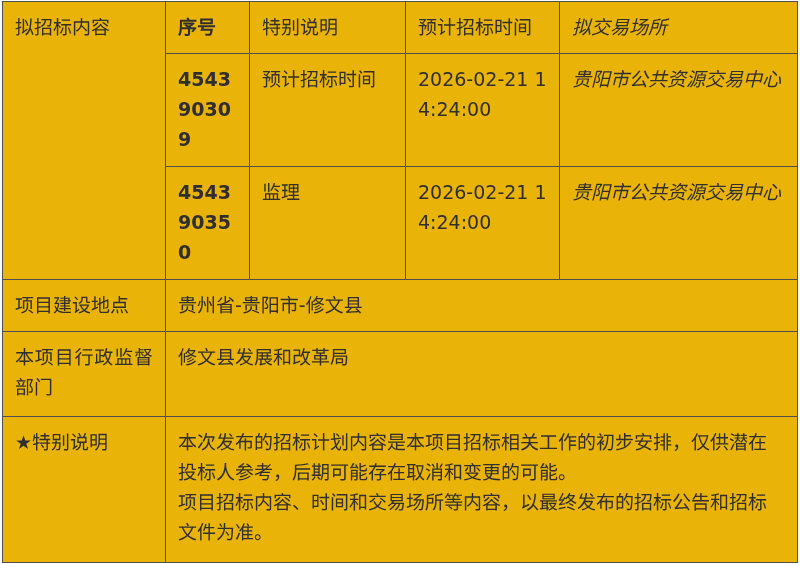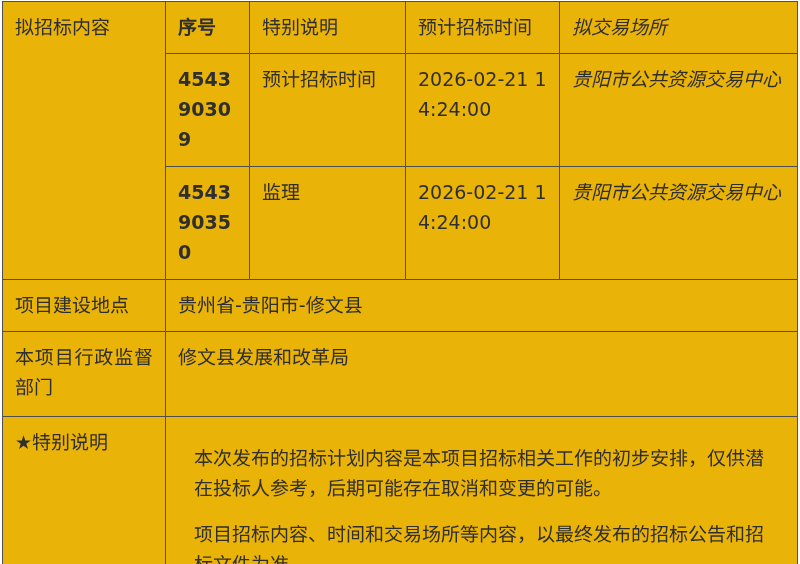--- a/index.html
+++ b/index.html
@@ -34,21 +34,21 @@
     padding: 10px 20px 10px 12px;
     text-align: justify;
     text-justify: inter-character;
   }
   td.c-seq     { padding: 10px 13px; font-weight: bold; }
   td.c-content { padding: 10px 12px; }
   td.c-time    { padding: 10px 10px 10px 12px; }
   td.c-venue   { padding: 10px 24px 10px 10px; font-style: italic; }
   td.c-value   { padding: 10px 12px; }
   td.c-note    { padding: 10px 32px 10px 12px; }
-  td.c-note p  { margin: 16px; }
+  td.c-note p  { margin: 0; }
   tr.r-header   { height: 52px; }
   tr.r-item     { height: 113px; }
   tr.r-location { height: 52px; }
   tr.r-super    { height: 85px; margin-left: 8px; }
   tr.r-note     { height: 146px; padding-left: 41px; }
   .star {
     display: inline;
   }
 </style>
 </head>

